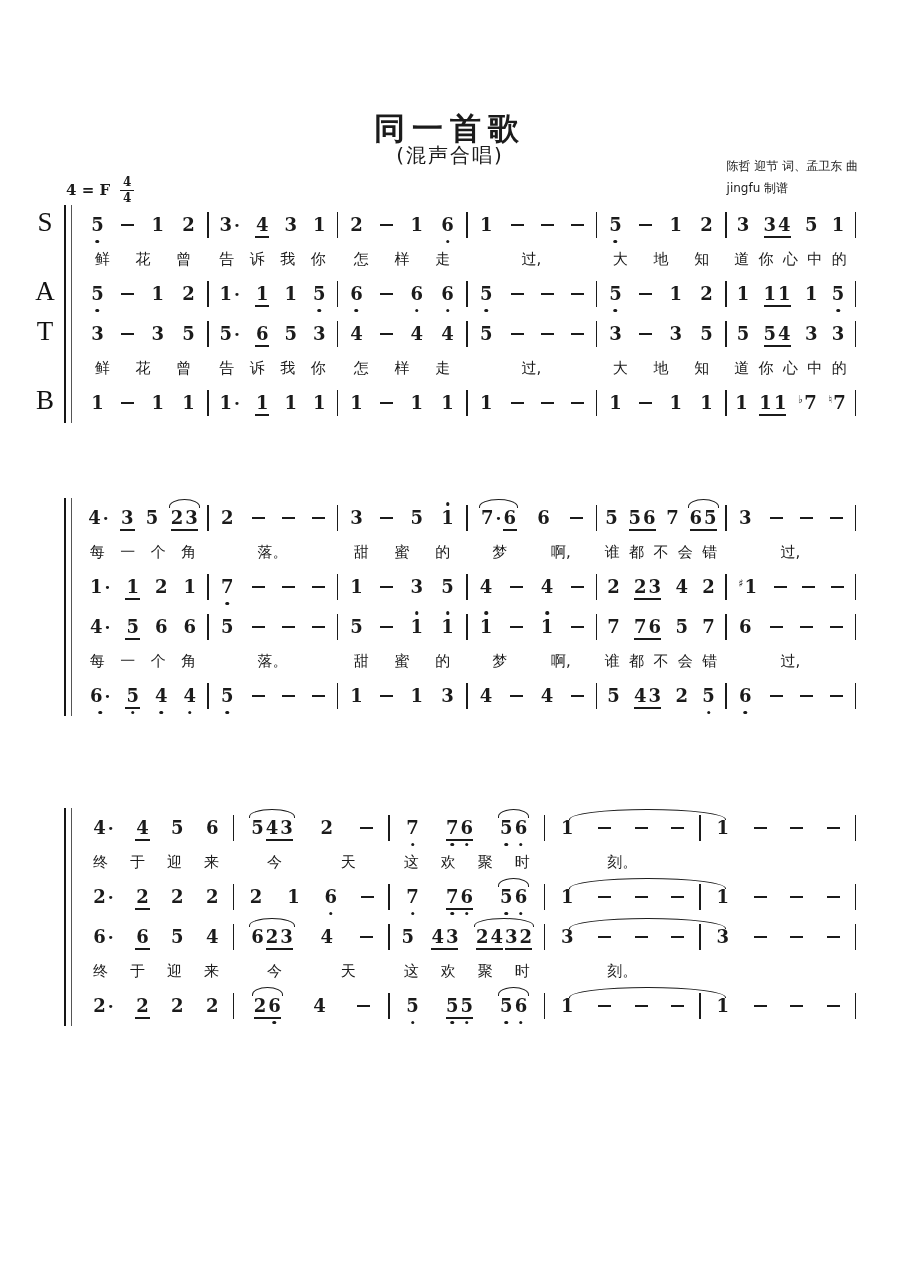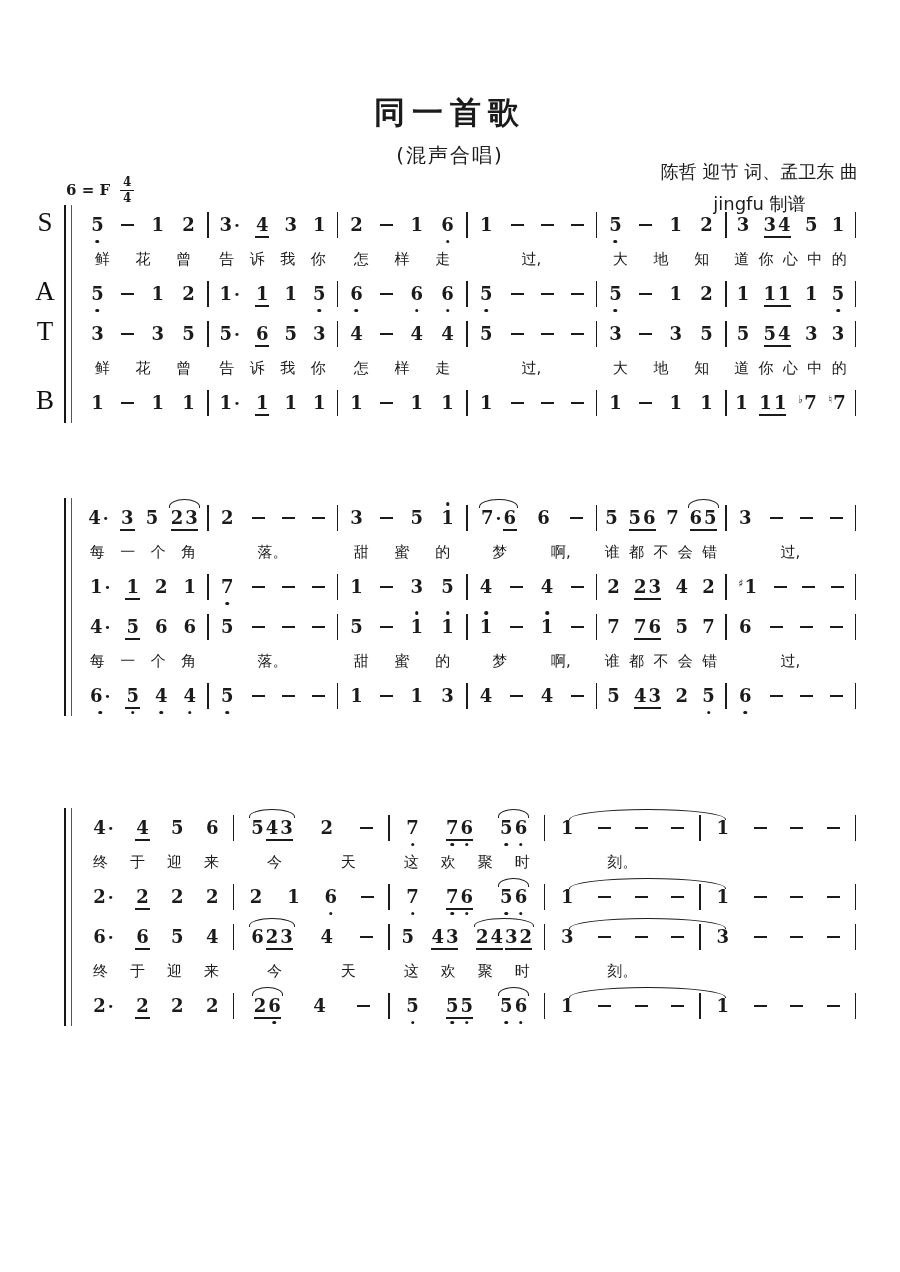--- a/index.html
+++ b/index.html
@@ -1,23 +1,23 @@
 <!DOCTYPE html>
 <html><head>
 <meta charset="utf-8">
 <style>
   html,body{margin:0;padding:0;background:#e8e8e8;}
   .page{position:relative;width:900px;height:1272px;background:#ffffff;margin:0 auto;
         font-family:"DejaVu Sans",sans-serif;color:#1b1b1b;overflow:hidden;}
 
   
-  .title{position:absolute;left:0;right:0;top:92px;margin:0;text-align:center;
+  .title{position:absolute;left:0;right:0;top:92px;margin:16px;text-align:center;
          font-size:31px;font-weight:bold;letter-spacing:7px;}
   .subtitle{position:absolute;left:0;right:0;top:142px;text-align:center;font-size:20px;letter-spacing:2px;}
-  .credits{position:absolute;top:156px;right:42px;text-align:center;font-size:18px;line-height:1.8;}
+  .credits{position:absolute;top:156px;right:42px;font-size:12px;line-height:1.8;}
   .keysig{position:absolute;left:66px;top:176px;font-size:15px;font-weight:bold;
           font-family:"DejaVu Serif",serif;display:flex;align-items:center;}
   .tsig{display:inline-block;margin-left:10px;font-size:12px;line-height:1.05;text-align:center;}
   .tnum{display:block;border-bottom:1.4px solid #1b1b1b;padding:0 3px 1px;}
   .tden{display:block;padding-top:1px;}
 
   
   .system{position:absolute;left:26px;width:830px;display:flex;}
   .sys1{top:205px;} .sys2{top:498px;} .sys3{top:808px;}
   .vlabels{width:38px;position:relative;flex:none;}
@@ -60,21 +60,21 @@
 <body>
 
 <div class="page">
   <h1 class="title">同一首歌</h1>
   <div class="subtitle">(混声合唱)</div>
   <div class="credits">
     <div>陈哲 迎节 词、孟卫东 曲</div>
     <div>jingfu 制谱</div>
   </div>
   <div class="keysig">
-    <span>6 = F</span>
+    <span>4 = F</span>
     <span class="tsig">
       <span class="tnum">4</span>
       <span class="tden">4</span>
     </span>
   </div>
   <div class="score">
       <span class="system sys1">
         <span class="vlabels">
           <span class="vl vl0">S</span>
           <span class="vl vl1">A</span>

